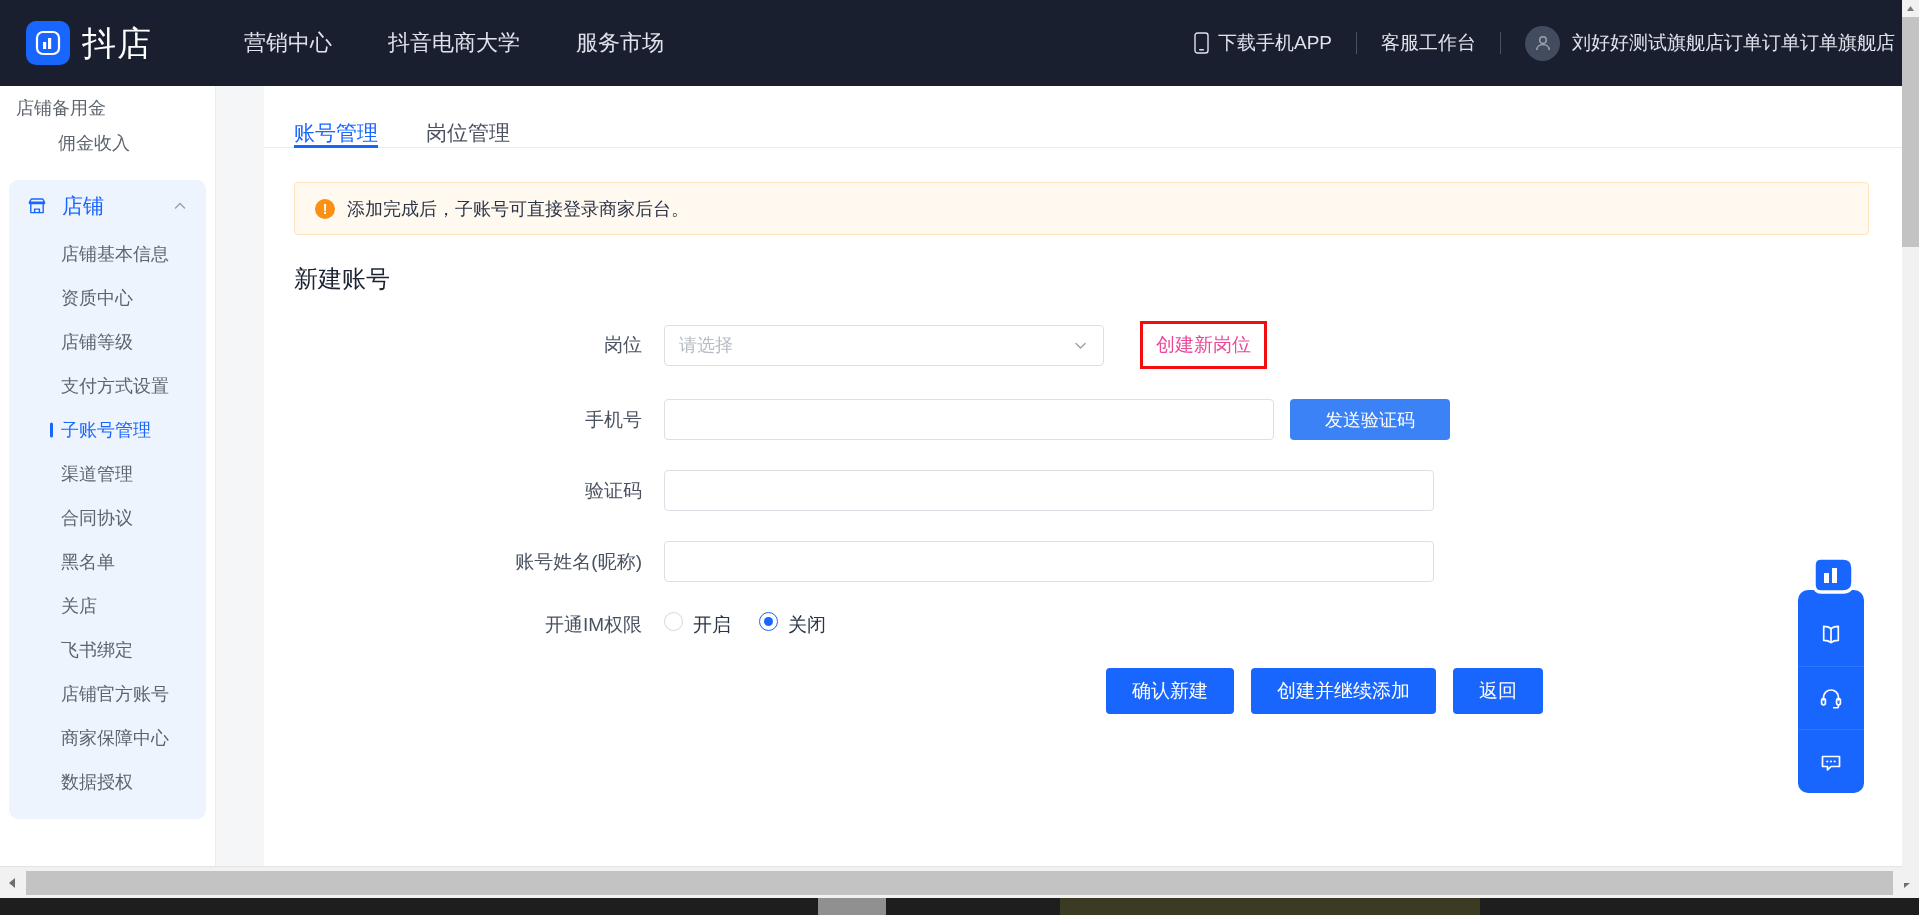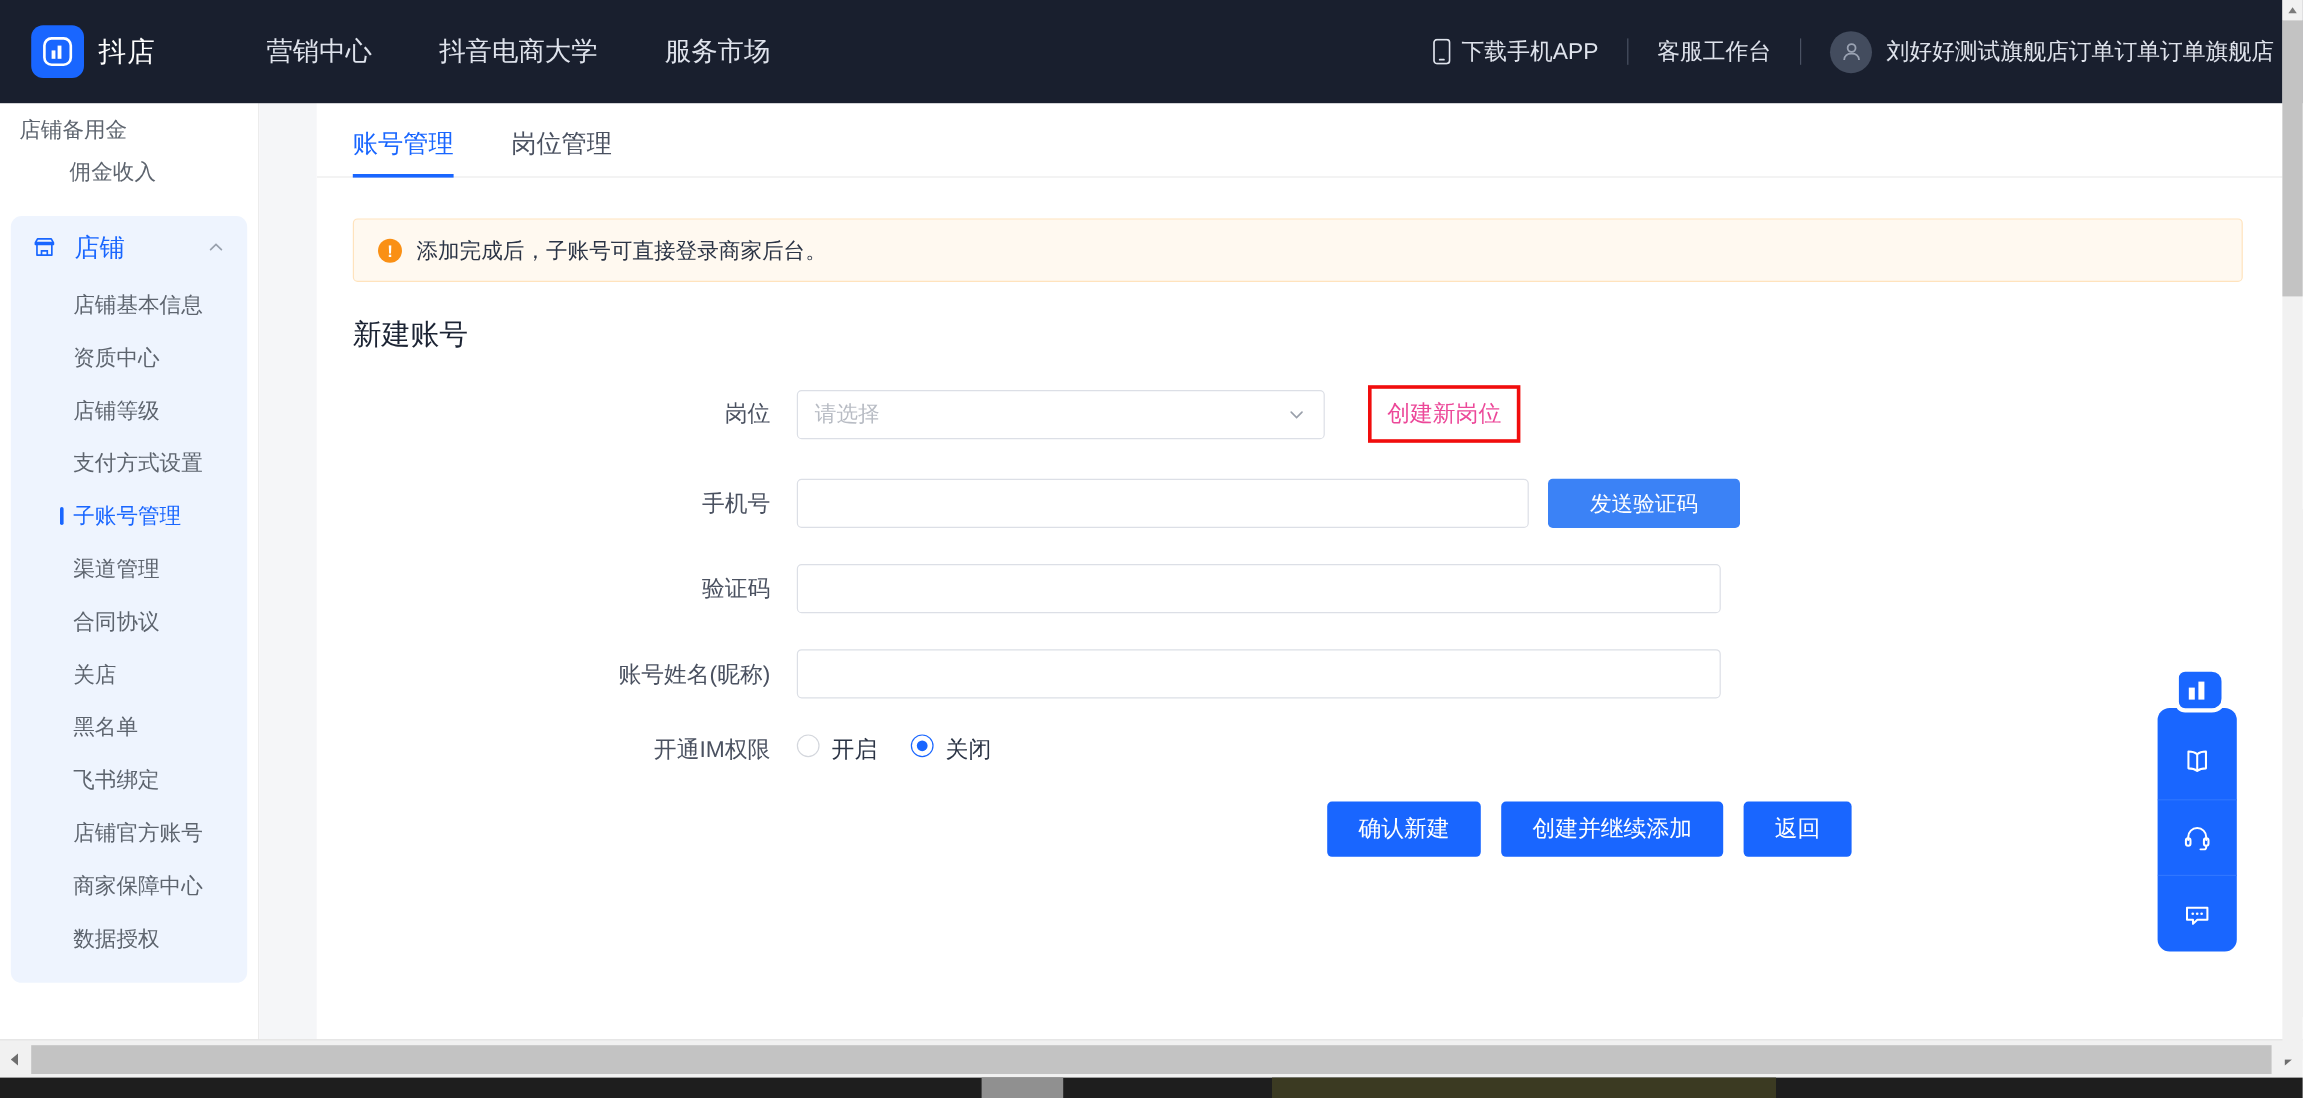--- a/index.html
+++ b/index.html
@@ -20,21 +20,21 @@
   }
   .brand { display: flex; align-items: center; margin-left: 26px; }
   .brand-logo {
     width: 44px; height: 44px; border-radius: 10px;
     background: #1966ff;
     display: flex; align-items: center; justify-content: center;
     position: relative;
   }
   .brand-logo svg { display:block; }
   .brand-name {
-    color: #ffffff; font-size: 23px; margin-left: 12px; letter-spacing: 1px;
+    color: #ffffff; font-size: 34px; margin-left: 12px; letter-spacing: 1px;
     font-weight: 400; line-height: 1;
   }
   .topnav { display: flex; align-items: center; margin-left: 92px; }
   .topnav-item {
     color: #dfe3ec; font-size: 22px; margin-right: 56px; cursor: pointer;
     white-space: nowrap;
   }
   .top-right { margin-left: auto; display: flex; align-items: center; margin-right: 24px; }
   .top-right-item {
     display: flex; align-items: center;
@@ -101,21 +101,21 @@
     background: #ffffff;
     overflow: hidden;
   }
   .tabs {
     display: flex; align-items: flex-end; height: 62px;
     padding-left: 30px; border-bottom: 1px solid #ececec;
     position: relative;
   }
   .tab {
     font-size: 21px; color: #4a5160; margin-right: 48px;
-    padding-bottom: 13px; cursor: pointer; position: relative;
+    cursor: pointer; position: relative;
     white-space: nowrap;
   }
   .tab.active { color: #1966ff; }
   .tab.active::after {
     content: ""; position: absolute; left: 0; bottom: -1px;
     width: 100%; height: 3px; background: #1966ff;
   }
 
   .alert {
     margin: 34px 50px 0 30px;
@@ -315,22 +315,22 @@
         </span>
       </div>
 
       <div class="side-sub-item">店铺基本信息</div>
       <div class="side-sub-item">资质中心</div>
       <div class="side-sub-item">店铺等级</div>
       <div class="side-sub-item">支付方式设置</div>
       <div class="side-sub-item active">子账号管理</div>
       <div class="side-sub-item">渠道管理</div>
       <div class="side-sub-item">合同协议</div>
+      <div class="side-sub-item">黑名单</div>
       <div class="side-sub-item">关店</div>
-      <div class="side-sub-item">黑名单</div>
       <div class="side-sub-item">飞书绑定</div>
       <div class="side-sub-item">店铺官方账号</div>
       <div class="side-sub-item">商家保障中心</div>
       <div class="side-sub-item">数据授权</div>
     </div>
   </div>
 </div>
 <div class="side-divider-v"></div>
 <div class="gap-col"></div>
 

